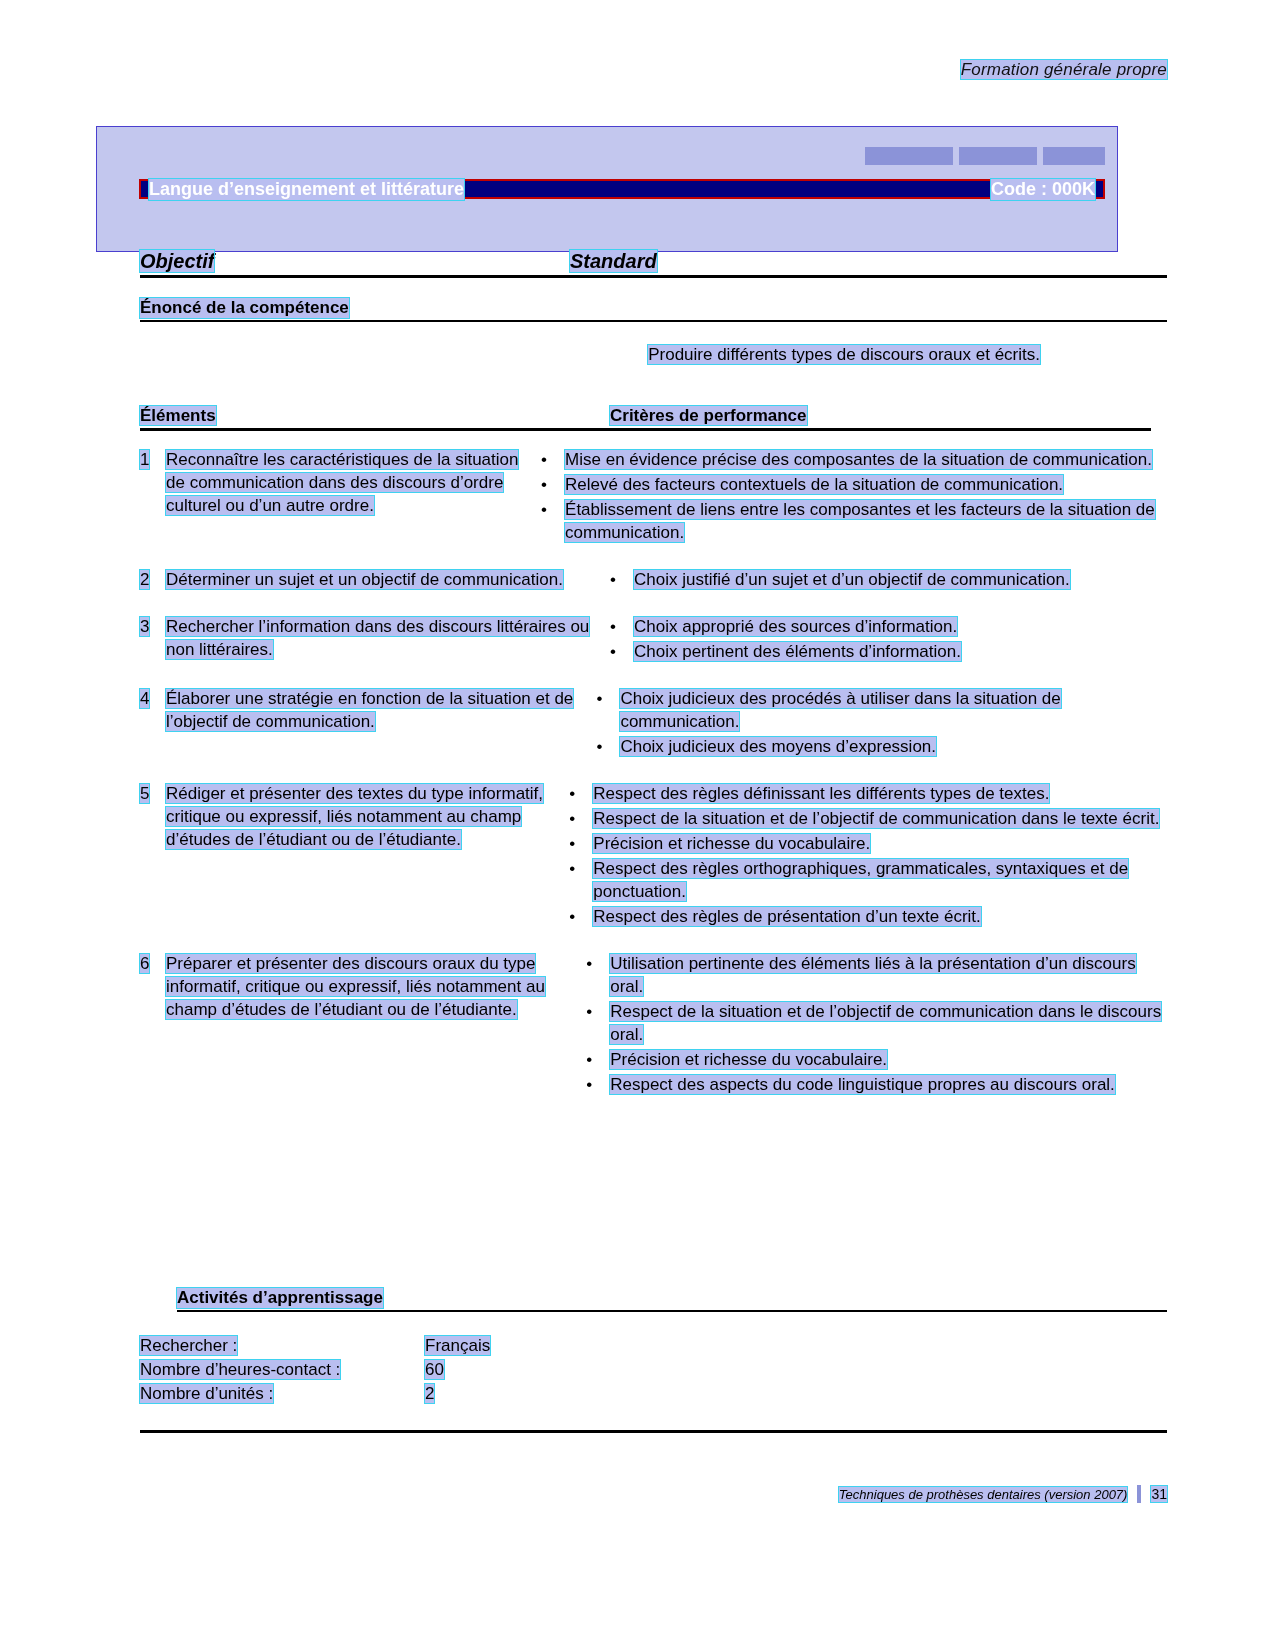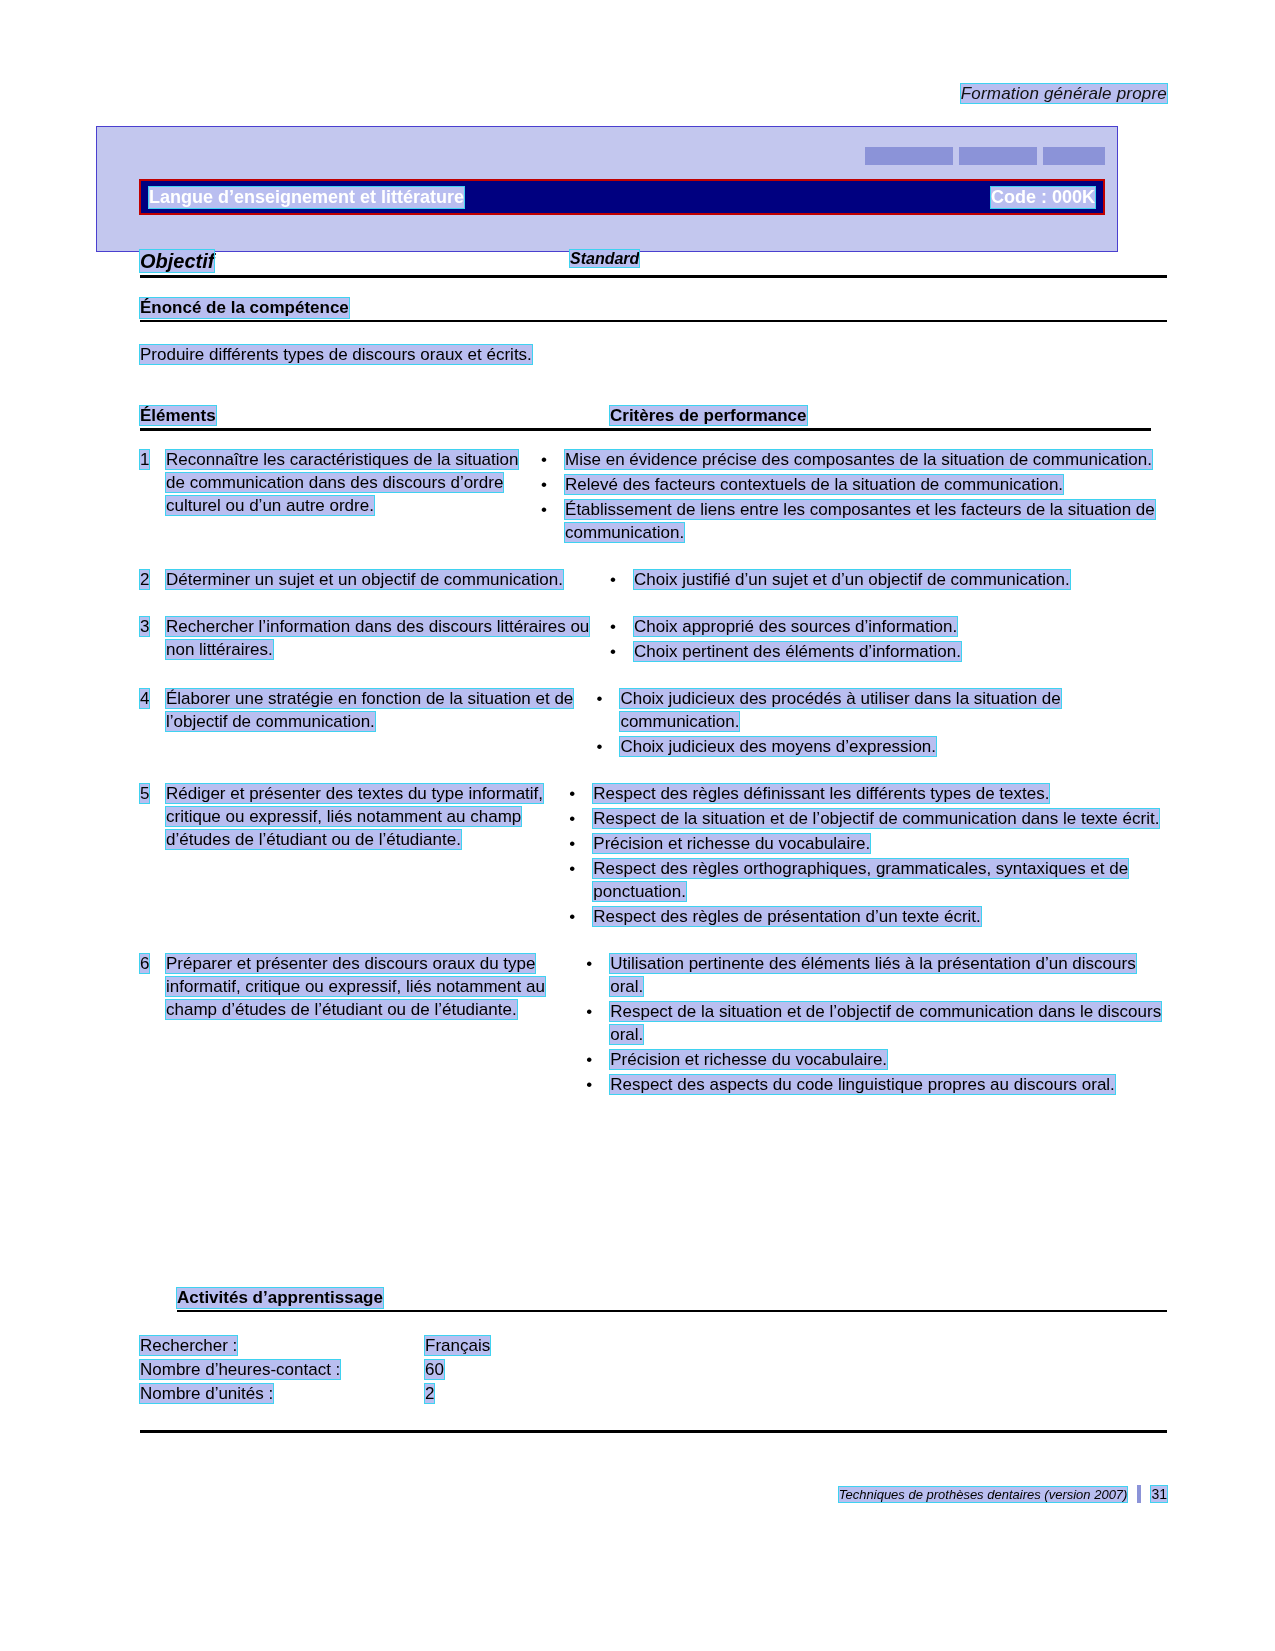--- a/index.html
+++ b/index.html
@@ -24,21 +24,21 @@
     background: #b9bef0;
     outline: 1px solid #3fd2f0;
     display: inline;
     box-decoration-break: clone;
     -webkit-box-decoration-break: clone;
   }
 
   
   .header-right {
     position: absolute;
-    top: 84px;
+    top: 60px;
     right: 108px;
     font-size: 17px;
     font-style: italic;
     color: #111;
     letter-spacing: .2px;
   }
 
   .title-frame {
     position: absolute;
     left: 96px;
@@ -62,21 +62,21 @@
     top: 0;
     width: 6px;
     height: 18px;
     background: #c3c7ee;
   }
   .title-bar {
     position: absolute;
     left: 42px;
     top: 52px;
     right: 12px;
-    height: 36px;
+    height: 20px;
     background: #000080;
     border: 2px solid #c00000;
     box-sizing: border-box;
     display: flex;
     align-items: center;
     justify-content: space-between;
     padding: 0 8px;
   }
   .title-bar span {
     color: #ffffff;
@@ -92,21 +92,21 @@
     padding-bottom: 2px;
     display: flex;
   }
   .sec-head .col-a {
     width: 430px;
     font-size: 20px;
     font-weight: 700;
     font-style: italic;
   }
   .sec-head .col-b {
-    font-size: 16px;
+    font-size: 20px;
     font-weight: 700;
     font-style: italic;
   }
 
   .block-title {
     position: absolute;
     left: 140px;
     right: 108px;
     border-bottom: 2px solid #000;
     padding-bottom: 2px;
@@ -236,21 +236,21 @@
     </div>
     <div class="col-b">
       <span class="hl-cyan">Standard</span>
     </div>
   </div>
 
   <div class="block-title" style="top:298px;">
     <span class="inner hl-cyan">Énoncé de la compétence</span>
   </div>
 
-  <div class="para" style="left:140px; top:345px; width:900px;">
+  <div class="para" style="left:140px; top:345px; width:900px;text-align:right;">
     <span class="hl-cyan">Produire différents types de discours oraux et écrits.</span>
   </div>
 
   <div class="cols-head" style="top:406px;">
     <div class="col-a">
       <span class="hl-cyan">Éléments</span>
     </div>
     <div>
       <span class="hl-cyan">Critères de performance</span>
     </div>

